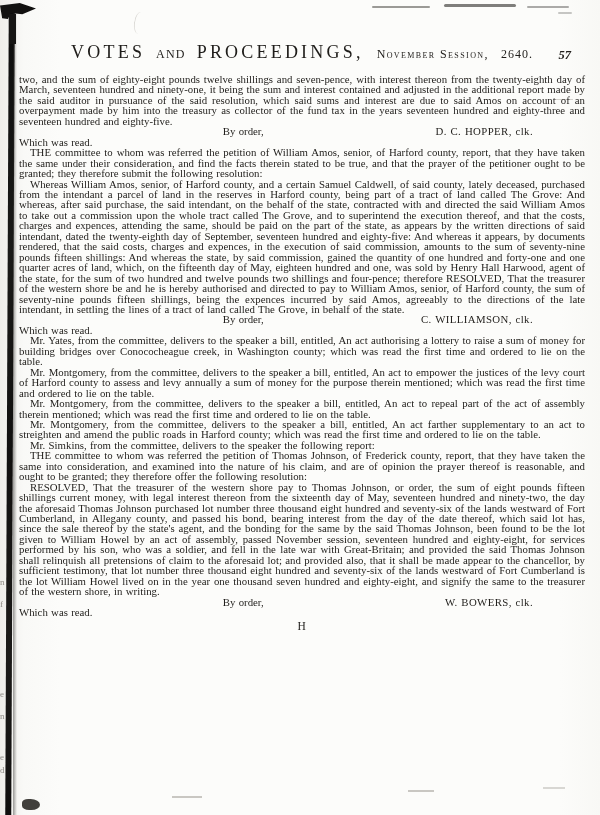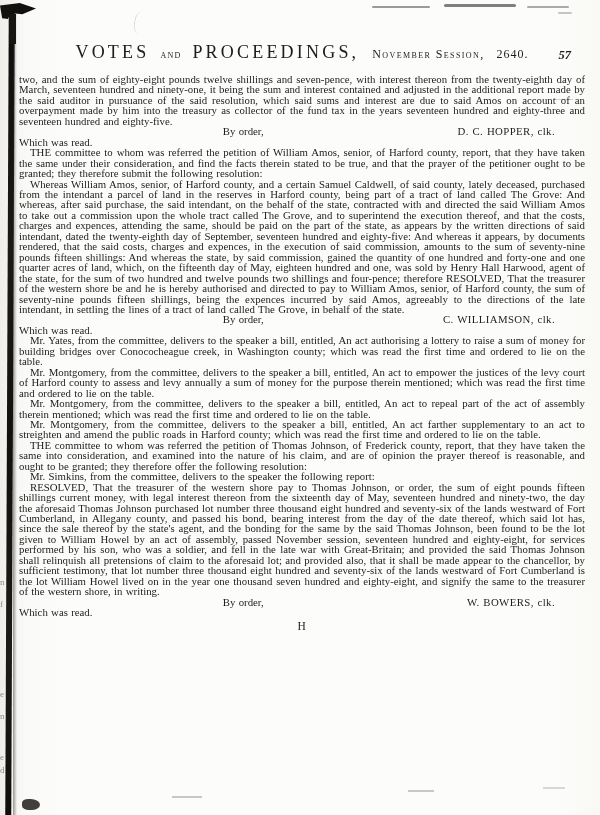--- a/index.html
+++ b/index.html
@@ -31,30 +31,30 @@
     border-radius:40% 60% 55% 45%;opacity:.9;}
   .dash{position:absolute;height:2px;background:#c9c7c2;}
   .dash1{left:172px;top:796px;width:30px;} .dash2{left:408px;top:790px;width:26px;}
   .dash3{left:543px;top:787px;width:22px;opacity:.7;} .dash4{left:555px;top:99px;width:18px;height:1px;opacity:.8;}
   .faintmark{position:absolute;left:134px;top:12px;width:10px;height:22px;
     border-left:1px solid #b9b6b0;border-radius:50% 0 0 50%;opacity:.5;transform:rotate(8deg);}
   
   .content{position:absolute;left:19px;top:42px;width:566px;}
   .header{position:relative;text-align:center;white-space:nowrap;margin-bottom:11px;}
   .h-big{font-size:18px;letter-spacing:3.2px;}
-  .h-and{font-size:11px;font-variant:small-caps;letter-spacing:1.2px;margin:0 7px;}
+  .h-and{font-size:17px;font-variant:small-caps;letter-spacing:1.2px;margin:0 7px;}
   .h-small{font-size:12px;font-variant:small-caps;letter-spacing:1.4px;margin-left:9px;}
   .h-year{font-size:12px;letter-spacing:1px;margin-left:8px;}
   .h-page{position:absolute;right:14px;bottom:0;font-style:italic;font-weight:bold;font-size:12.5px;}
   .body-text{font-size:10.8px;line-height:10.45px;word-spacing:.6px;}
   .para{margin:0;text-align:justify;}
   .indent{text-indent:11px;}
   .attestation{display:flex;text-align:right;}
   .by-order{margin-left:36%;}
-  .clerk{margin-left:auto;margin-right:30px;letter-spacing:.4px;}
+  .clerk{margin-left:auto;margin-right:52px;letter-spacing:.4px;}
   .catchword{text-align:center;margin-top:3px;font-size:11.5px;letter-spacing:.5px;}
 </style>
 </head>
 <body>
 
 <div class="page">
 
   <div class="binding-bar"></div>
   <div class="binding-soft"></div>
   <div class="corner-wedge"></div>
@@ -97,22 +97,22 @@
       <p class="para indent">Whereas William Amos, senior, of Harford county, and a certain Samuel Caldwell, of said county, lately deceased, purchased from the intendant a parcel of land in the reserves in Harford county, being part of a tract of land called The Grove: And whereas, after said purchase, the said intendant, on the behalf of the state, contracted with and directed the said William Amos to take out a commission upon the whole tract called The Grove, and to superintend the execution thereof, and that the costs, charges and expences, attending the same, should be paid on the part of the state, as appears by the written directions of said intendant, dated the twenty-eighth day of September, seventeen hundred and eighty-five: And whereas it appears, by documents rendered, that the said costs, charges and expences, in the execution of said commission, amounts to the sum of seventy-nine pounds fifteen shillings: And whereas the state, by said commission, gained the quantity of one hundred and forty-one and one quarter acres of land, which, on the fifteenth day of May, eighteen hundred and one, was sold by Henry Hall Harwood, agent of the state, for the sum of two hundred and twelve pounds two shillings and four-pence; therefore RESOLVED, That the treasurer of the western shore be and he is hereby authorised and directed to pay to William Amos, senior, of Harford county, the sum of seventy-nine pounds fifteen shillings, being the expences incurred by said Amos, agreeably to the directions of the late intendant, in settling the lines of a tract of land called The Grove, in behalf of the state.</p>
       <div class="attestation">
         <span class="by-order">By order,</span>
         <span class="clerk">C. WILLIAMSON, clk.</span>
       </div>
       <p class="para">Which was read.</p>
       <p class="para indent">Mr. Yates, from the committee, delivers to the speaker a bill, entitled, An act authorising a lottery to raise a sum of money for building bridges over Conococheague creek, in Washington county; which was read the first time and ordered to lie on the table.</p>
       <p class="para indent">Mr. Montgomery, from the committee, delivers to the speaker a bill, entitled, An act to empower the justices of the levy court of Harford county to assess and levy annually a sum of money for the purpose therein mentioned; which was read the first time and ordered to lie on the table.</p>
       <p class="para indent">Mr. Montgomery, from the committee, delivers to the speaker a bill, entitled, An act to repeal part of the act of assembly therein mentioned; which was read the first time and ordered to lie on the table.</p>
       <p class="para indent">Mr. Montgomery, from the committee, delivers to the speaker a bill, entitled, An act farther supplementary to an act to streighten and amend the public roads in Harford county; which was read the first time and ordered to lie on the table.</p>
+      <p class="para indent">Mr. Simkins, from the committee, delivers to the speaker the following report:</p>
       <p class="para indent">THE committee to whom was referred the petition of Thomas Johnson, of Frederick county, report, that they have taken the same into consideration, and examined into the nature of his claim, and are of opinion the prayer thereof is reasonable, and ought to be granted; they therefore offer the following resolution:</p>
-      <p class="para indent">Mr. Simkins, from the committee, delivers to the speaker the following report:</p>
       <p class="para indent">RESOLVED, That the treasurer of the western shore pay to Thomas Johnson, or order, the sum of eight pounds fifteen shillings current money, with legal interest thereon from the sixteenth day of May, seventeen hundred and ninety-two, the day the aforesaid Thomas Johnson purchased lot number three thousand eight hundred and seventy-six of the lands westward of Fort Cumberland, in Allegany county, and passed his bond, bearing interest from the day of the date thereof, which said lot has, since the sale thereof by the state's agent, and the bonding for the same by the said Thomas Johnson, been found to be the lot given to William Howel by an act of assembly, passed November session, seventeen hundred and eighty-eight, for services performed by his son, who was a soldier, and fell in the late war with Great-Britain; and provided the said Thomas Johnson shall relinquish all pretensions of claim to the aforesaid lot; and provided also, that it shall be made appear to the chancellor, by sufficient testimony, that lot number three thousand eight hundred and seventy-six of the lands westward of Fort Cumberland is the lot William Howel lived on in the year one thousand seven hundred and eighty-eight, and signify the same to the treasurer of the western shore, in writing.</p>
       <div class="attestation">
         <span class="by-order">By order,</span>
         <span class="clerk">W. BOWERS, clk.</span>
       </div>
       <p class="para">Which was read.</p>
       <div class="catchword">H</div>
     </div>
   </div>
 </div>

